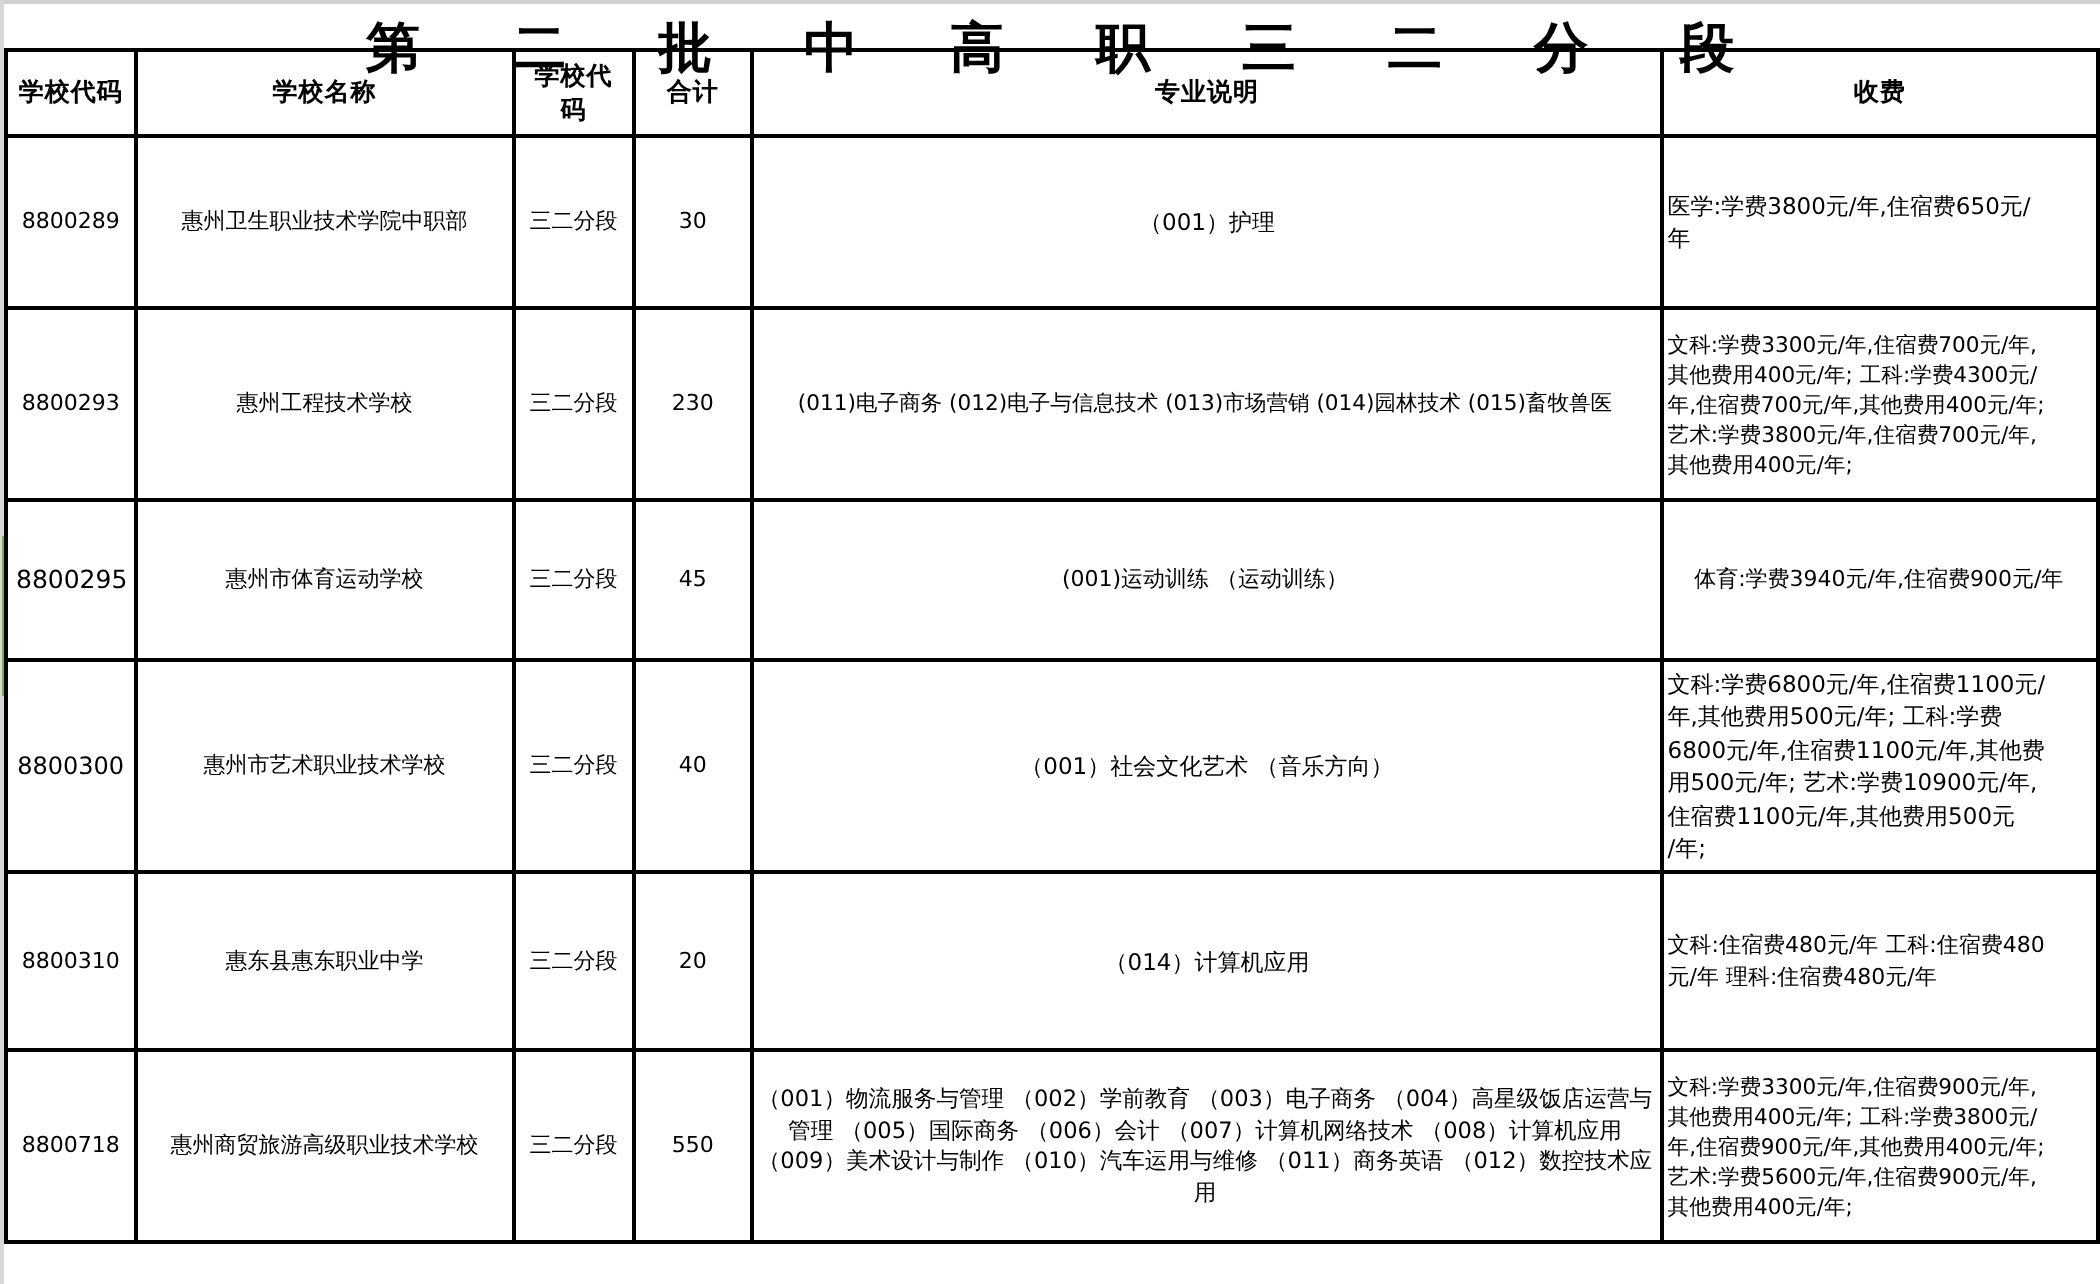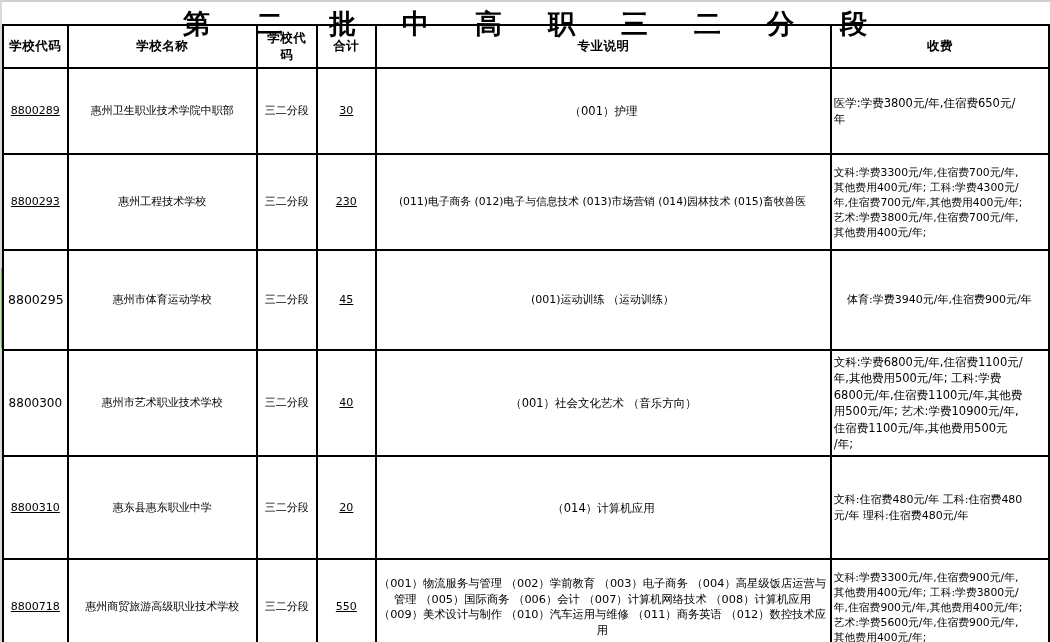--- a/index.html
+++ b/index.html
@@ -8,21 +8,21 @@
   .topline { position: absolute; left: 0; top: 0; width: 1050px; height: 2px; background: #d0d0d0; }
   .leftline { position: absolute; left: 0; top: 0; width: 2px; height: 642px; background: #d8d8d8; }
   .title { position: absolute; left: 0; top: 4px; width: 1050px; height: 36px;
            font-family: "DejaVu Serif", "Liberation Serif", serif; font-size: 27px; font-weight: bold; }
   .title span { position: absolute; top: 2px; }
   table { position: absolute; left: 2px; top: 24px; border-collapse: collapse; table-layout: fixed; }
   td, th { border: 2px solid #000; padding: 0 3px; vertical-align: middle; overflow: hidden; }
   th { font-size: 12.5px; font-weight: bold; text-align: center; height: 41px; letter-spacing: 0.5px; }
   td { font-size: 11px; line-height: 16px; }
   td.c { text-align: center; }
-  td.code { font-size: 11px; text-decoration: underline; }
+  td.code { font-size: 11px; }
   td.code-big { font-size: 12.5px; text-align: left; padding-left: 4px; }
   td.major { font-size: 11.5px; line-height: 16px; text-align: center; padding-left: 3px; }
   td.fee { font-size: 11.5px; line-height: 16px; text-align: left; padding-left: 2px; white-space: pre-line; margin-left: 36px; }
   td.fee-c { text-align: center; }
   .sel-mark { position: absolute; left: 1px; top: 268px; width: 3px; height: 80px; background: #6fb34a; }
 </style>
 </head>
 <body>
 
 <div class="topline"></div>
@@ -77,42 +77,42 @@
       <td class="c">惠州工程技术学校</td>
       <td class="c">三二分段</td>
       <td class="c code">230</td>
       <td class="major" style="font-size:10.8px;padding-left:1px;white-space:nowrap">(011)电子商务 (012)电子与信息技术 (013)市场营销 (014)园林技术 (015)畜牧兽医</td>
       <td class="fee" style="font-size:10.8px;line-height:15px">文科:学费3300元/年,住宿费700元/年,
 其他费用400元/年; 工科:学费4300元/
 年,住宿费700元/年,其他费用400元/年;
 艺术:学费3800元/年,住宿费700元/年,
 其他费用400元/年;</td>
     </tr>
-    <tr style="height:100px">
+    <tr style="height:80px">
       <td class="code-big">8800295</td>
       <td class="c">惠州市体育运动学校</td>
       <td class="c">三二分段</td>
       <td class="c code">45</td>
       <td class="major" style="font-size:11px;padding-left:1px">(001)运动训练 （运动训练）</td>
       <td class="fee fee-c" style="font-size:11px">体育:学费3940元/年,住宿费900元/年</td>
     </tr>
     <tr style="height:106px">
       <td class="c" style="font-size:12px">8800300</td>
       <td class="c">惠州市艺术职业技术学校</td>
       <td class="c">三二分段</td>
       <td class="c code">40</td>
       <td class="major">（001）社会文化艺术 （音乐方向）</td>
       <td class="fee" style="font-size:11.5px;line-height:16.5px">文科:学费6800元/年,住宿费1100元/
 年,其他费用500元/年; 工科:学费
 6800元/年,住宿费1100元/年,其他费
 用500元/年; 艺术:学费10900元/年,
 住宿费1100元/年,其他费用500元
 /年;</td>
     </tr>
-    <tr style="height:103px">
+    <tr style="height:89px">
       <td class="c code">8800310</td>
       <td class="c">惠东县惠东职业中学</td>
       <td class="c">三二分段</td>
       <td class="c code">20</td>
       <td class="major">（014）计算机应用</td>
       <td class="fee" style="font-size:11px">文科:住宿费480元/年 工科:住宿费480
 元/年 理科:住宿费480元/年</td>
     </tr>
     <tr style="height:96px">
       <td class="c code">8800718</td>

